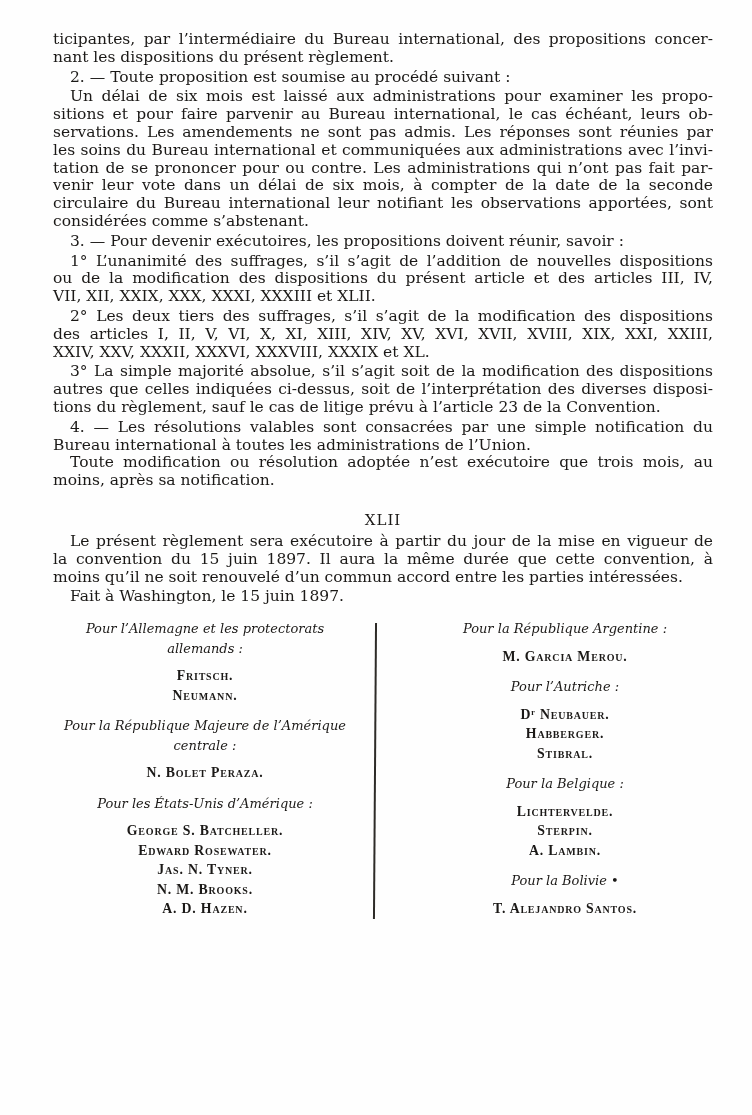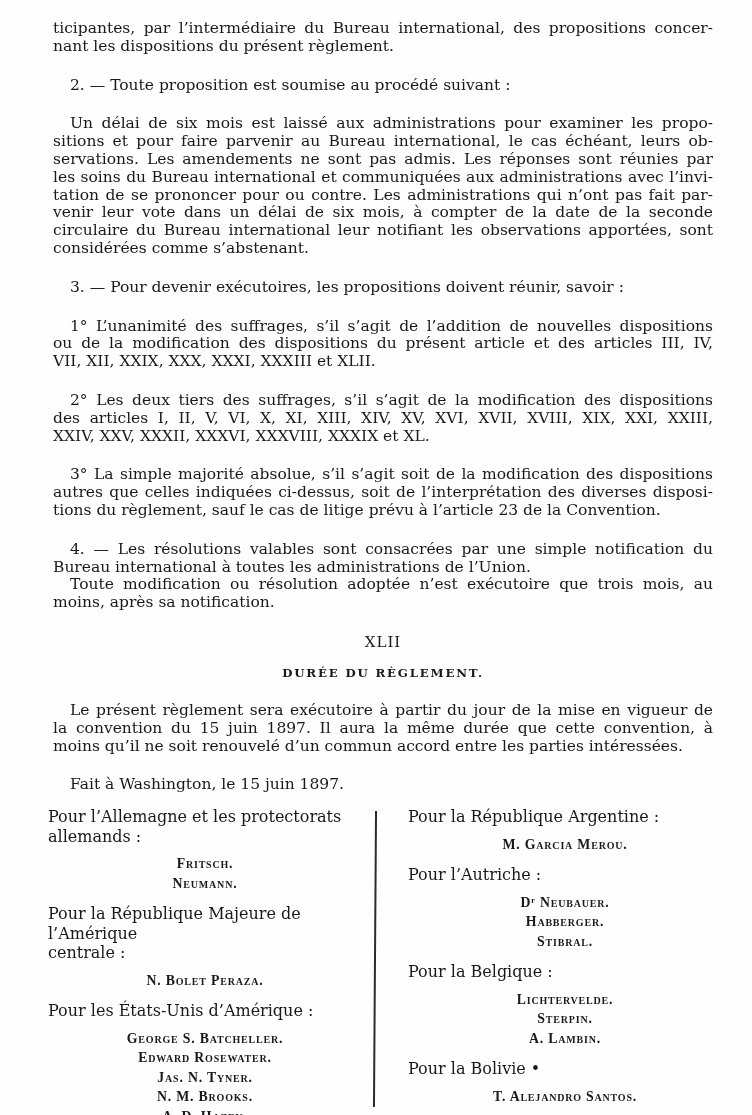--- a/index.html
+++ b/index.html
@@ -9,23 +9,23 @@
     font-family: "DejaVu Serif", serif;
   }
   .page {
     position: relative;
     width: 752px; height: 1115px;
     background: #fefefe;
     color: #1b1917;
     overflow: hidden;
   }
   .doc-body {
-    padding: 20px 39px 0 53px;
-  }
-  .para { margin-top: 21px; }
+    padding: 31px 39px 0 53px;
+  }
+  .para { margin-top: 2px; }
   .para.tight { margin-top: 0; }
   .line {
     font-size: 15.5px;
     line-height: 17.8px;
     text-align: justify;
     text-align-last: justify;
     white-space: normal;
   }
   .line.lastline { text-align-last: left; }
   .line.indent { text-indent: 17px; }
@@ -56,22 +56,24 @@
   .sig-divider {
     width: 2px;
     height: 296px;
     background: #2e2b28;
     margin-top: 4px;
     transform: rotate(0.4deg);
   }
   .sig-group { margin-top: 11px; }
   .sig-group:first-child { margin-top: 0; }
   .sig-heading {
-    font-size: 16px;
+    font-style: italic;
+    font-size: 13px;
     line-height: 19.5px;
+    text-align: center;
     margin-bottom: 8px;
   }
   .sig-name {
     font-variant: small-caps;
     font-weight: bold;
     font-size: 13.8px;
     line-height: 19.5px;
     letter-spacing: 0.8px;
     text-align: center;
     font-family: Liberation Serif, serif;
@@ -119,21 +121,20 @@
       </div>
       <div class="para">
         <div class="line indent">4. — Les résolutions valables sont consacrées par une simple notification du</div>
         <div class="line lastline">Bureau international à toutes les administrations de l’Union.</div>
       </div>
       <div class="para tight">
         <div class="line indent">Toute modification ou résolution adoptée n’est exécutoire que trois mois, au</div>
         <div class="line lastline">moins, après sa notification.</div>
       </div>
       <div class="article-heading">XLII</div>
-      <div class="article-subheading">DURÉE DU RÈGLEMENT.</div>
       <div class="para">
         <div class="line indent">Le présent règlement sera exécutoire à partir du jour de la mise en vigueur de</div>
         <div class="line">la convention du 15 juin 1897. Il aura la même durée que cette convention, à</div>
         <div class="line lastline">moins qu’il ne soit renouvelé d’un commun accord entre les parties intéressées.</div>
       </div>
       <div class="para">
         <div class="line lastline indent">Fait à Washington, le 15 juin 1897.</div>
       </div>
     </div>
   <div class="signatures">

